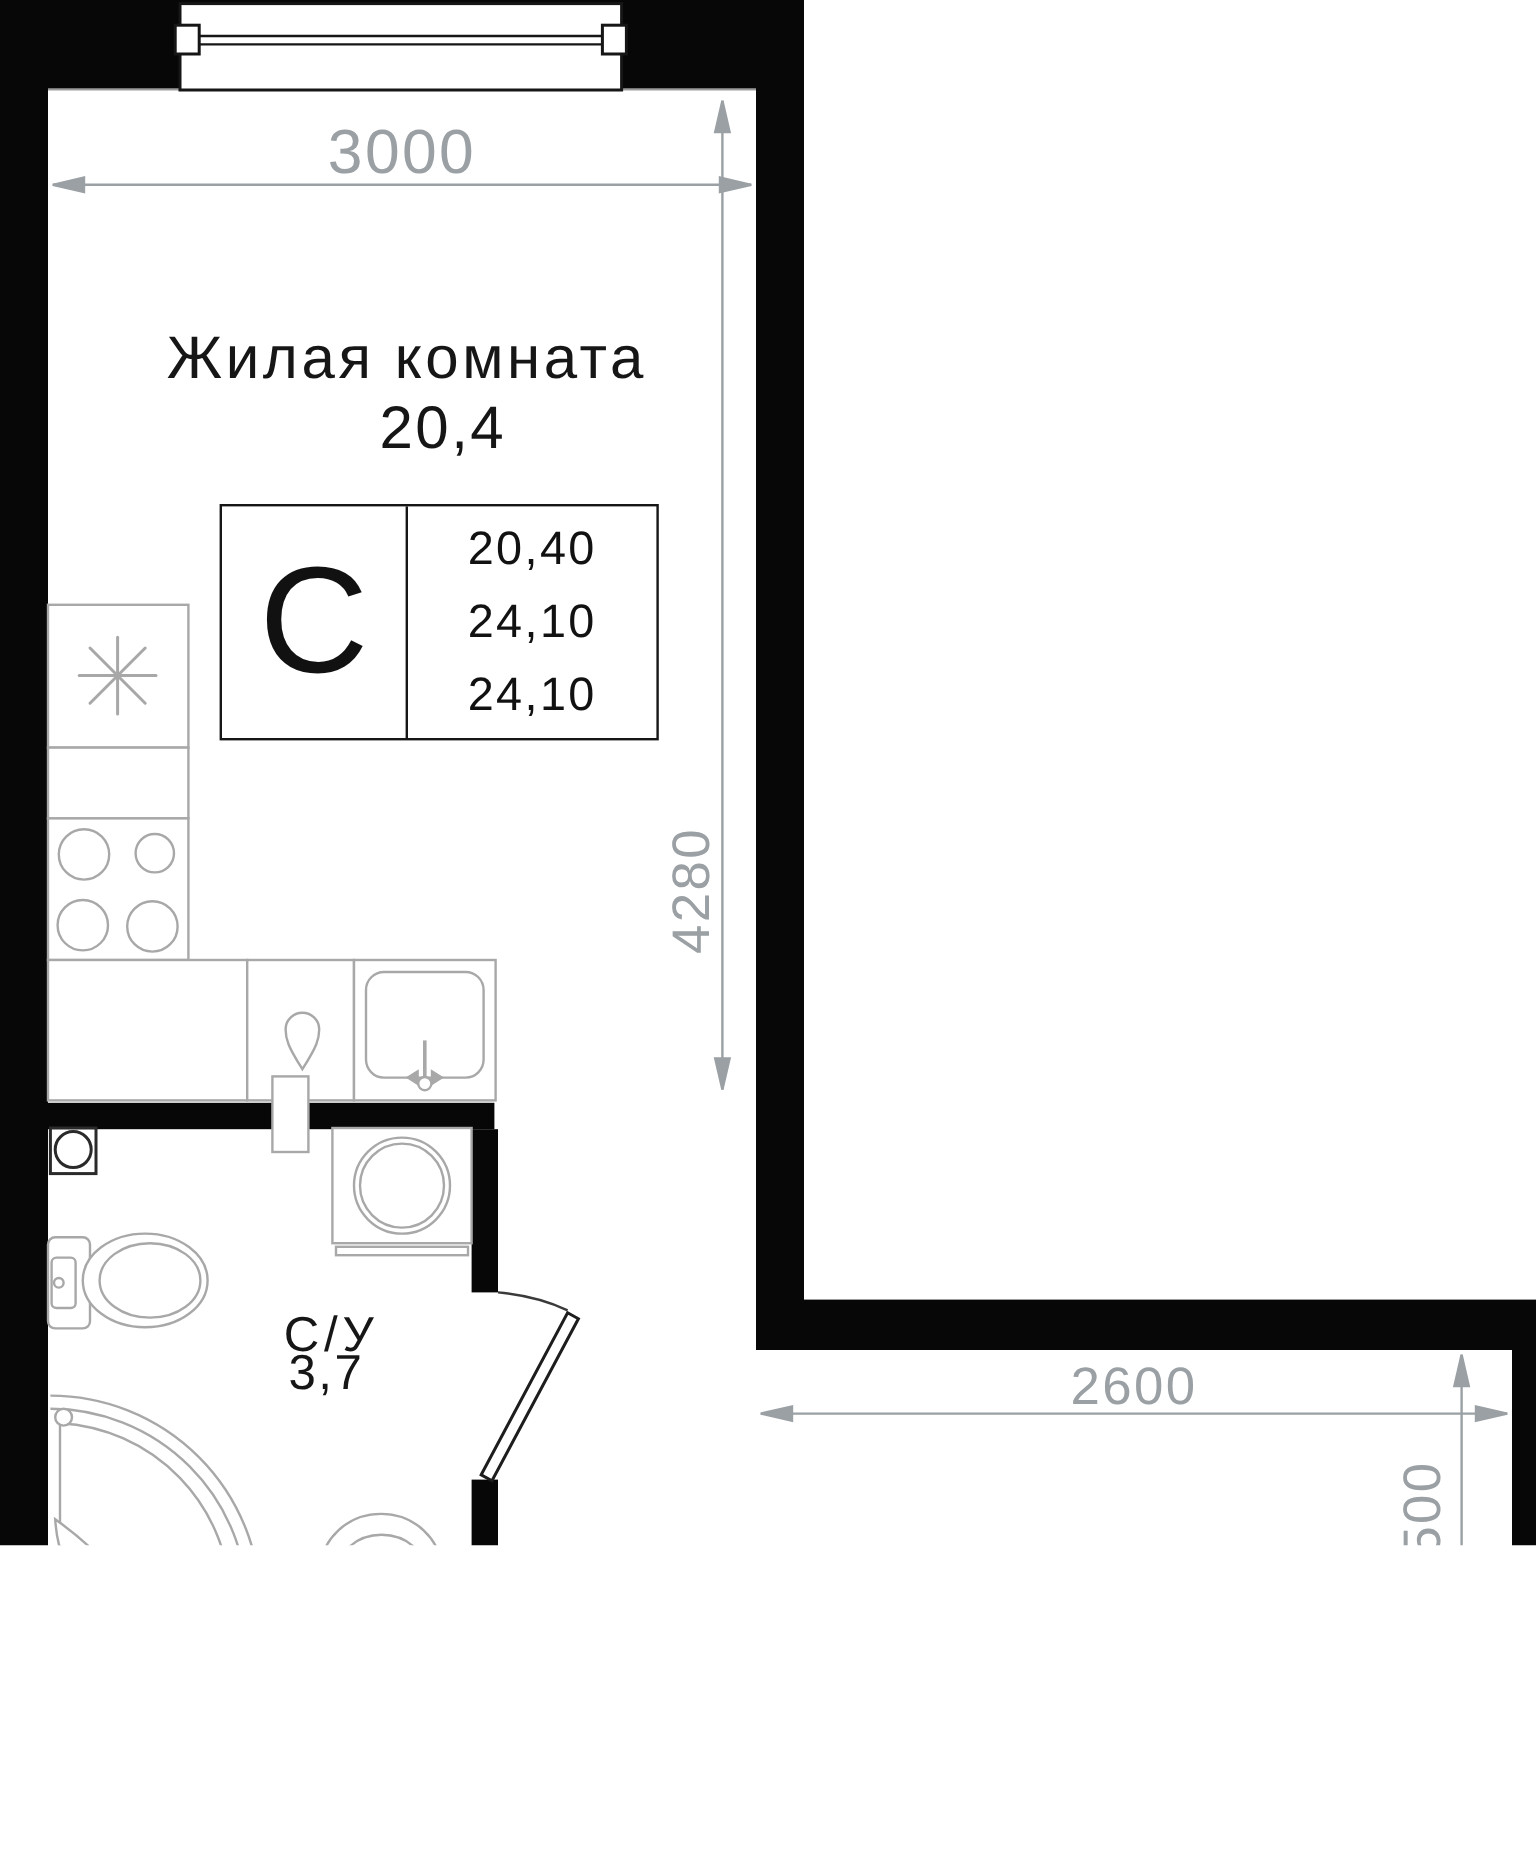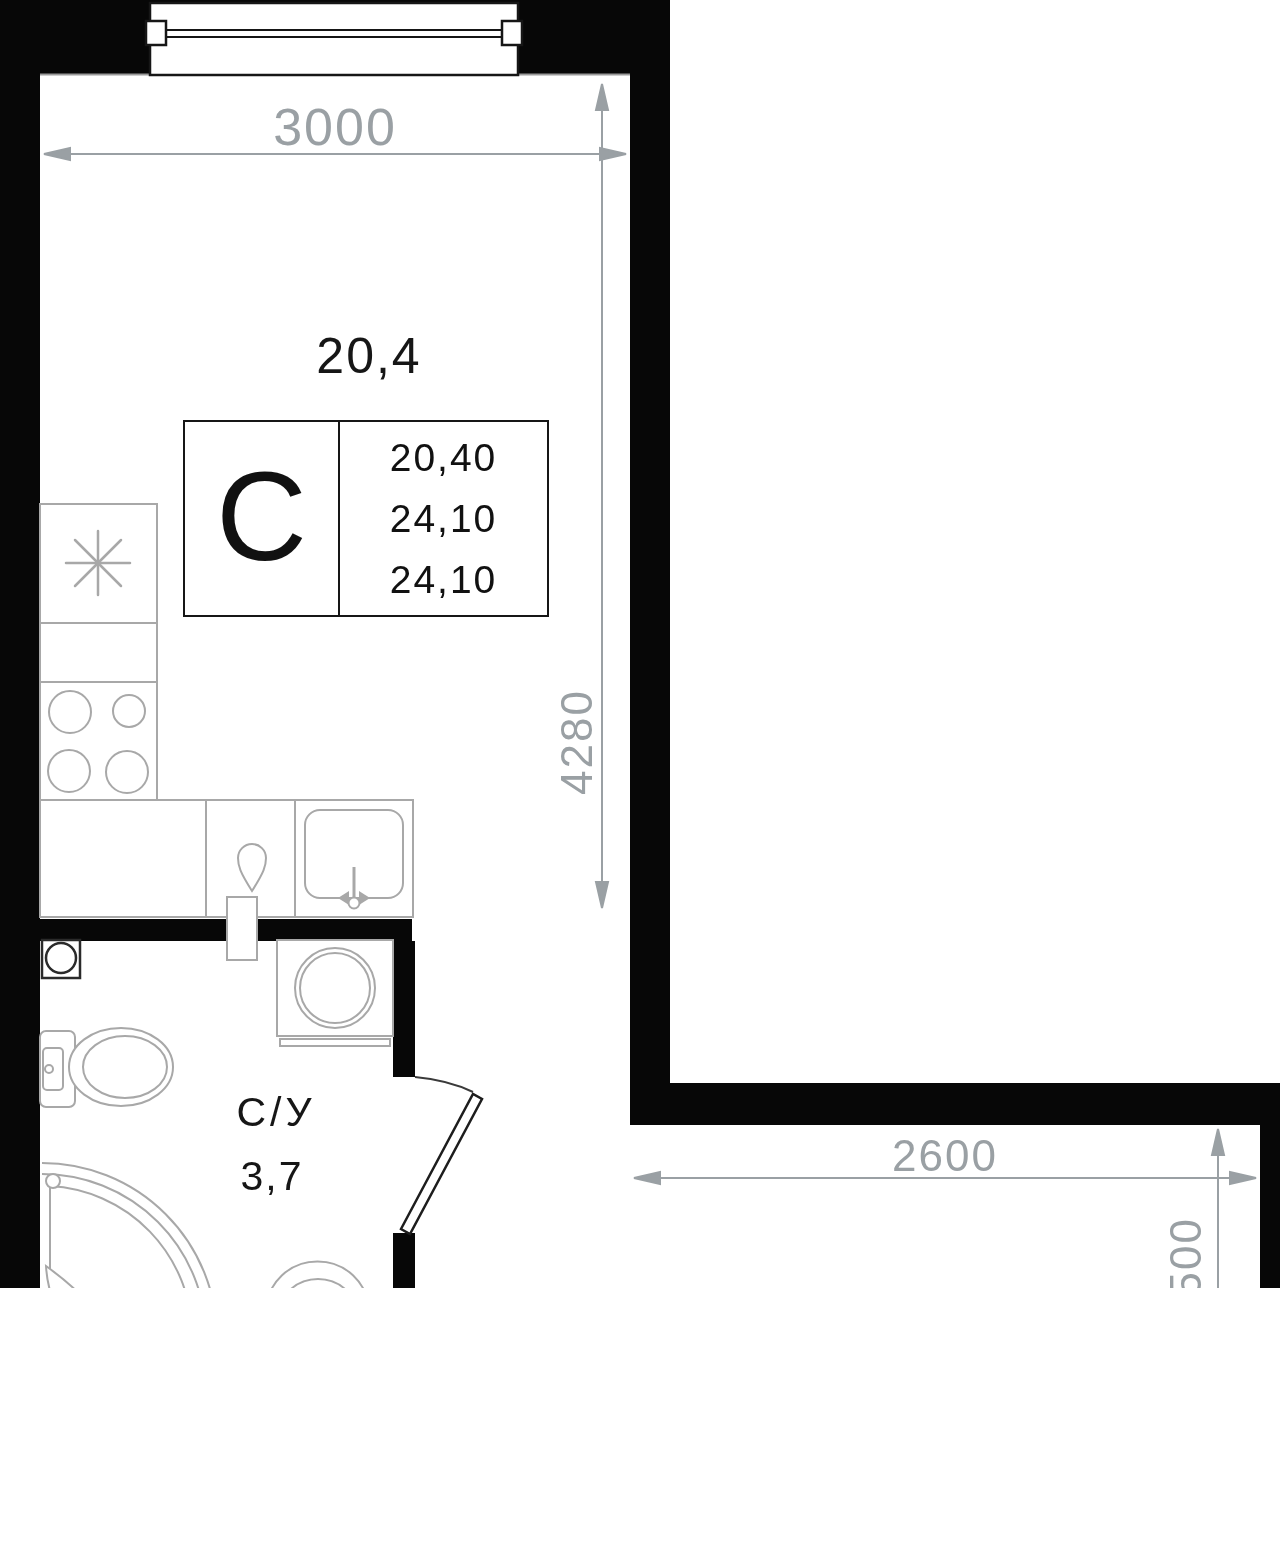--- a/index.html
+++ b/index.html
@@ -195,26 +195,27 @@
   </svg>
 
   <div class="txt dim dim-big" style="left:335px;top:127px;">3000</div>
 
   <div class="txt dim rot" style="left:577px;top:742px;">4280</div>
 
   <div class="txt dim" style="left:945px;top:1156px;">2600</div>
 
   <div class="txt dim rot" style="left:1186px;top:1270px;">1500</div>
 
+  <div class="txt room-label" style="left:339px;top:298px;">Жилая комната</div>
 
   <div class="txt room-area" style="left:338px;top:356px;margin-left:31px;">20,4</div>
 
   <div class="txt bath-label" style="left:276px;top:1112px;">С/У</div>
 
-  <div class="txt bath-area" style="left:272px;top:1176px;">3,7</div>
+  <div class="txt bath-area" style="left:272px;top:1144px;">3,7</div>
 
   <div class="unit-card">
     <div class="type-cell">
       <span class="type-letter">С</span>
     </div>
     <div class="values-cell">
       <span class="value">20,40</span>
       <span class="value">24,10</span>
       <span class="value">24,10</span>
     </div>

